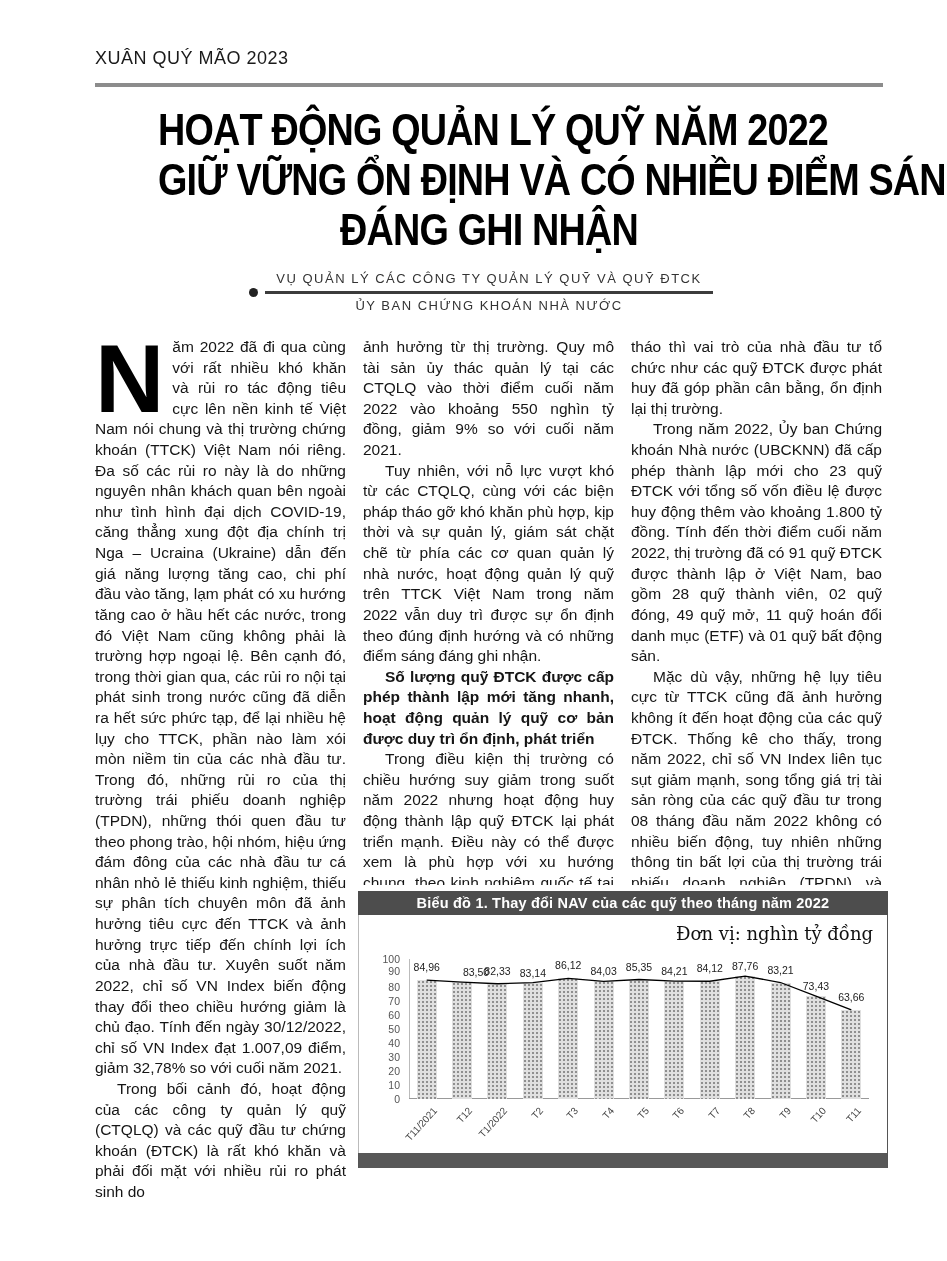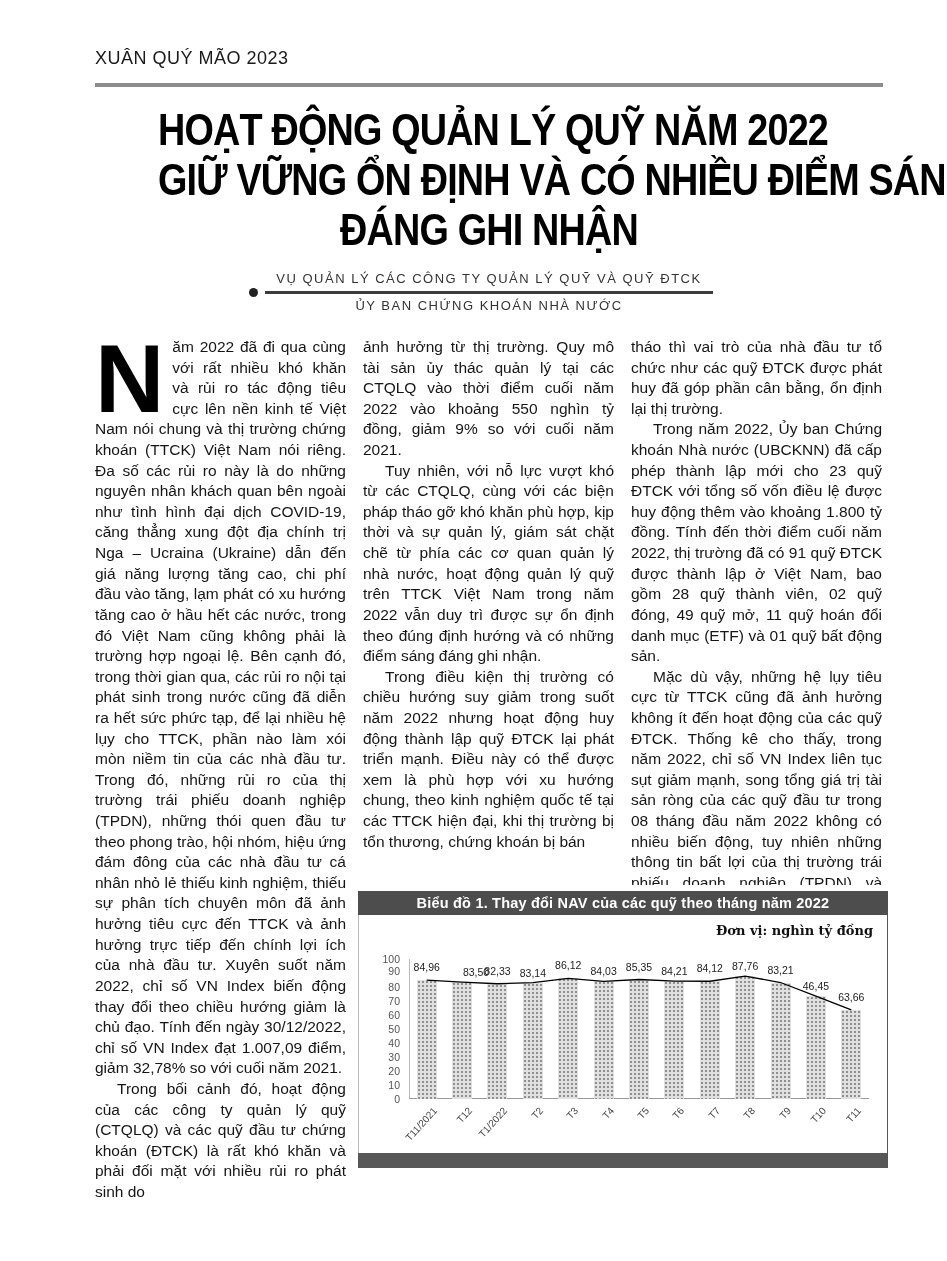--- a/index.html
+++ b/index.html
@@ -41,21 +41,21 @@
 
   
   .chart-box { margin-top:6px; width:530px; position:relative; margin-left:-5px; }
   .chart-header {
     background:#4d4d4d; color:#fff; text-align:center; font-weight:700;
     font-size:14.5px; padding:4px 0; letter-spacing:0.2px;
   }
   .chart-body { position:relative; border-left:1px solid #bbb; border-right:1px solid #555; background:#fff; height:238px; }
   .chart-unit {
     position:absolute; top:8px; right:14px; font-family:"DejaVu Serif", serif;
-    font-weight:700; font-size:13px; color:#111;
+    font-weight:400; font-size:18px; color:#111;
   }
   .chart-plot { position:absolute; left:50px; top:44px; width:460px; height:140px; }
   .ytick { position:absolute; right:100%; margin-right:9px; font-size:10.5px; color:#555; transform:translateY(-50%); }
   .bar {
     position:absolute; bottom:0; width:20px;
     background-color:#e0e0e0;
     background-image:radial-gradient(circle, #8f8f8f 1px, rgba(0,0,0,0) 1.3px);
     background-size:4px 4px;
   }
   .bar-label { position:absolute; font-size:10.5px; color:#222; transform:translateX(-50%); white-space:nowrap; }
@@ -103,20 +103,21 @@
       <div class="col">
         <p><span class="dropcap">N</span><span>ăm 2022 đã đi qua cùng với rất nhiều khó khăn và rủi ro tác động tiêu cực lên nền kinh tế Việt Nam nói chung và thị trường chứng khoán (TTCK) Việt Nam nói riêng. Đa số các rủi ro này là do những nguyên nhân khách quan bên ngoài như tình hình đại dịch COVID-19, căng thẳng xung đột địa chính trị Nga – Ucraina (Ukraine) dẫn đến giá năng lượng tăng cao, chi phí đầu vào tăng, lạm phát có xu hướng tăng cao ở hầu hết các nước, trong đó Việt Nam cũng không phải là trường hợp ngoại lệ. Bên cạnh đó, trong thời gian qua, các rủi ro nội tại phát sinh trong nước cũng đã diễn ra hết sức phức tạp, để lại nhiều hệ lụy cho TTCK, phần nào làm xói mòn niềm tin của các nhà đầu tư. Trong đó, những rủi ro của thị trường trái phiếu doanh nghiệp (TPDN), những thói quen đầu tư theo phong trào, hội nhóm, hiệu ứng đám đông của các nhà đầu tư cá nhân nhỏ lẻ thiếu kinh nghiệm, thiếu sự phân tích chuyên môn đã ảnh hưởng tiêu cực đến TTCK và ảnh hưởng trực tiếp đến chính lợi ích của nhà đầu tư. Xuyên suốt năm 2022, chỉ số VN Index biến động thay đổi theo chiều hướng giảm là chủ đạo. Tính đến ngày 30/12/2022, chỉ số VN Index đạt 1.007,09 điểm, giảm 32,78% so với cuối năm 2021.</span></p>
         <p class="indent">Trong bối cảnh đó, hoạt động của các công ty quản lý quỹ (CTQLQ) và các quỹ đầu tư chứng khoán (ĐTCK) là rất khó khăn và phải đối mặt với nhiều rủi ro phát sinh do</p>
       </div>
 
       <div class="right-wrap">
         <div class="cols23">
           <div class="col">
             <p>ảnh hưởng từ thị trường. Quy mô tài sản ủy thác quản lý tại các CTQLQ vào thời điểm cuối năm 2022 vào khoảng 550 nghìn tỷ đồng, giảm 9% so với cuối năm 2021.</p>
             <p class="indent">Tuy nhiên, với nỗ lực vượt khó từ các CTQLQ, cùng với các biện pháp tháo gỡ khó khăn phù hợp, kịp thời và sự quản lý, giám sát chặt chẽ từ phía các cơ quan quản lý nhà nước, hoạt động quản lý quỹ trên TTCK Việt Nam trong năm 2022 vẫn duy trì được sự ổn định theo đúng định hướng và có những điểm sáng đáng ghi nhận.</p>
+            <p class="indent bold">Số lượng quỹ ĐTCK được cấp phép thành lập mới tăng nhanh, hoạt động quản lý quỹ cơ bản được duy trì ổn định, phát triển</p>
             <p class="indent">Trong điều kiện thị trường có chiều hướng suy giảm trong suốt năm 2022 nhưng hoạt động huy động thành lập quỹ ĐTCK lại phát triển mạnh. Điều này có thể được xem là phù hợp với xu hướng chung, theo kinh nghiệm quốc tế tại các TTCK hiện đại, khi thị trường bị tổn thương, chứng khoán bị bán</p>
           </div>
           <div class="col">
             <p>tháo thì vai trò của nhà đầu tư tổ chức như các quỹ ĐTCK được phát huy đã góp phần cân bằng, ổn định lại thị trường.</p>
             <p class="indent">Trong năm 2022, Ủy ban Chứng khoán Nhà nước (UBCKNN) đã cấp phép thành lập mới cho 23 quỹ ĐTCK với tổng số vốn điều lệ được huy động thêm vào khoảng 1.800 tỷ đồng. Tính đến thời điểm cuối năm 2022, thị trường đã có 91 quỹ ĐTCK được thành lập ở Việt Nam, bao gồm 28 quỹ thành viên, 02 quỹ đóng, 49 quỹ mở, 11 quỹ hoán đổi danh mục (ETF) và 01 quỹ bất động sản.</p>
             <p class="indent">Mặc dù vậy, những hệ lụy tiêu cực từ TTCK cũng đã ảnh hưởng không ít đến hoạt động của các quỹ ĐTCK. Thống kê cho thấy, trong năm 2022, chỉ số VN Index liên tục sụt giảm mạnh, song tổng giá trị tài sản ròng của các quỹ đầu tư trong 08 tháng đầu năm 2022 không có nhiều biến động, tuy nhiên những thông tin bất lợi của thị trường trái phiếu doanh nghiệp (TPDN) và chính sách tăng lãi suất của Ngân hàng Nhà nước trong quý IV/2022</p>
           </div>
         </div>
 
         <div class="chart-box">
@@ -164,21 +165,21 @@
                 <div class="bar" style="left: 290.769px; height: 117.768px;"></div>
                 <div class="bar-label" style="left: 300.769px; top: 3.232px;">84,12</div>
                 <div class="xlabel" style="left: 304.769px;">T7</div>
                 <div class="bar" style="left: 326.154px; height: 122.864px;"></div>
                 <div class="bar-label" style="left: 336.154px; top: 1.136px;">87,76</div>
                 <div class="xlabel" style="left: 340.154px;">T8</div>
                 <div class="bar" style="left: 361.538px; height: 116.494px;"></div>
                 <div class="bar-label" style="left: 371.538px; top: 4.506px;">83,21</div>
                 <div class="xlabel" style="left: 375.538px;">T9</div>
                 <div class="bar" style="left: 396.923px; height: 102.802px;"></div>
-                <div class="bar-label" style="left: 406.923px; top: 21.198px;">46,45</div>
+                <div class="bar-label" style="left: 406.923px; top: 21.198px;">73,43</div>
                 <div class="xlabel" style="left: 410.923px;">T10</div>
                 <div class="bar" style="left: 432.308px; height: 89.124px;"></div>
                 <div class="bar-label" style="left: 442.308px; top: 31.876px;">63,66</div>
                 <div class="xlabel" style="left: 446.308px;">T11</div>
                 <svg class="line-svg" width="460" height="140">
                   <polyline points="17.692307692307693,21.05600000000001 53.07692307692308,23.10000000000001 88.46153846153847,24.738 123.84615384615385,23.604 159.23076923076923,19.431999999999988 194.61538461538464,22.35799999999999 230,20.510000000000005 265.3846153846154,22.10600000000001 300.7692307692308,22.231999999999985 336.15384615384613,17.135999999999996 371.53846153846155,23.506 406.92307692307696,37.19799999999999 442.3076923076923,50.876000000000005" fill="none" stroke="#000000" stroke-width="1.3"></polyline>
                 </svg>
               </div>
           </div>
           <div class="chart-footer-strip"></div>

